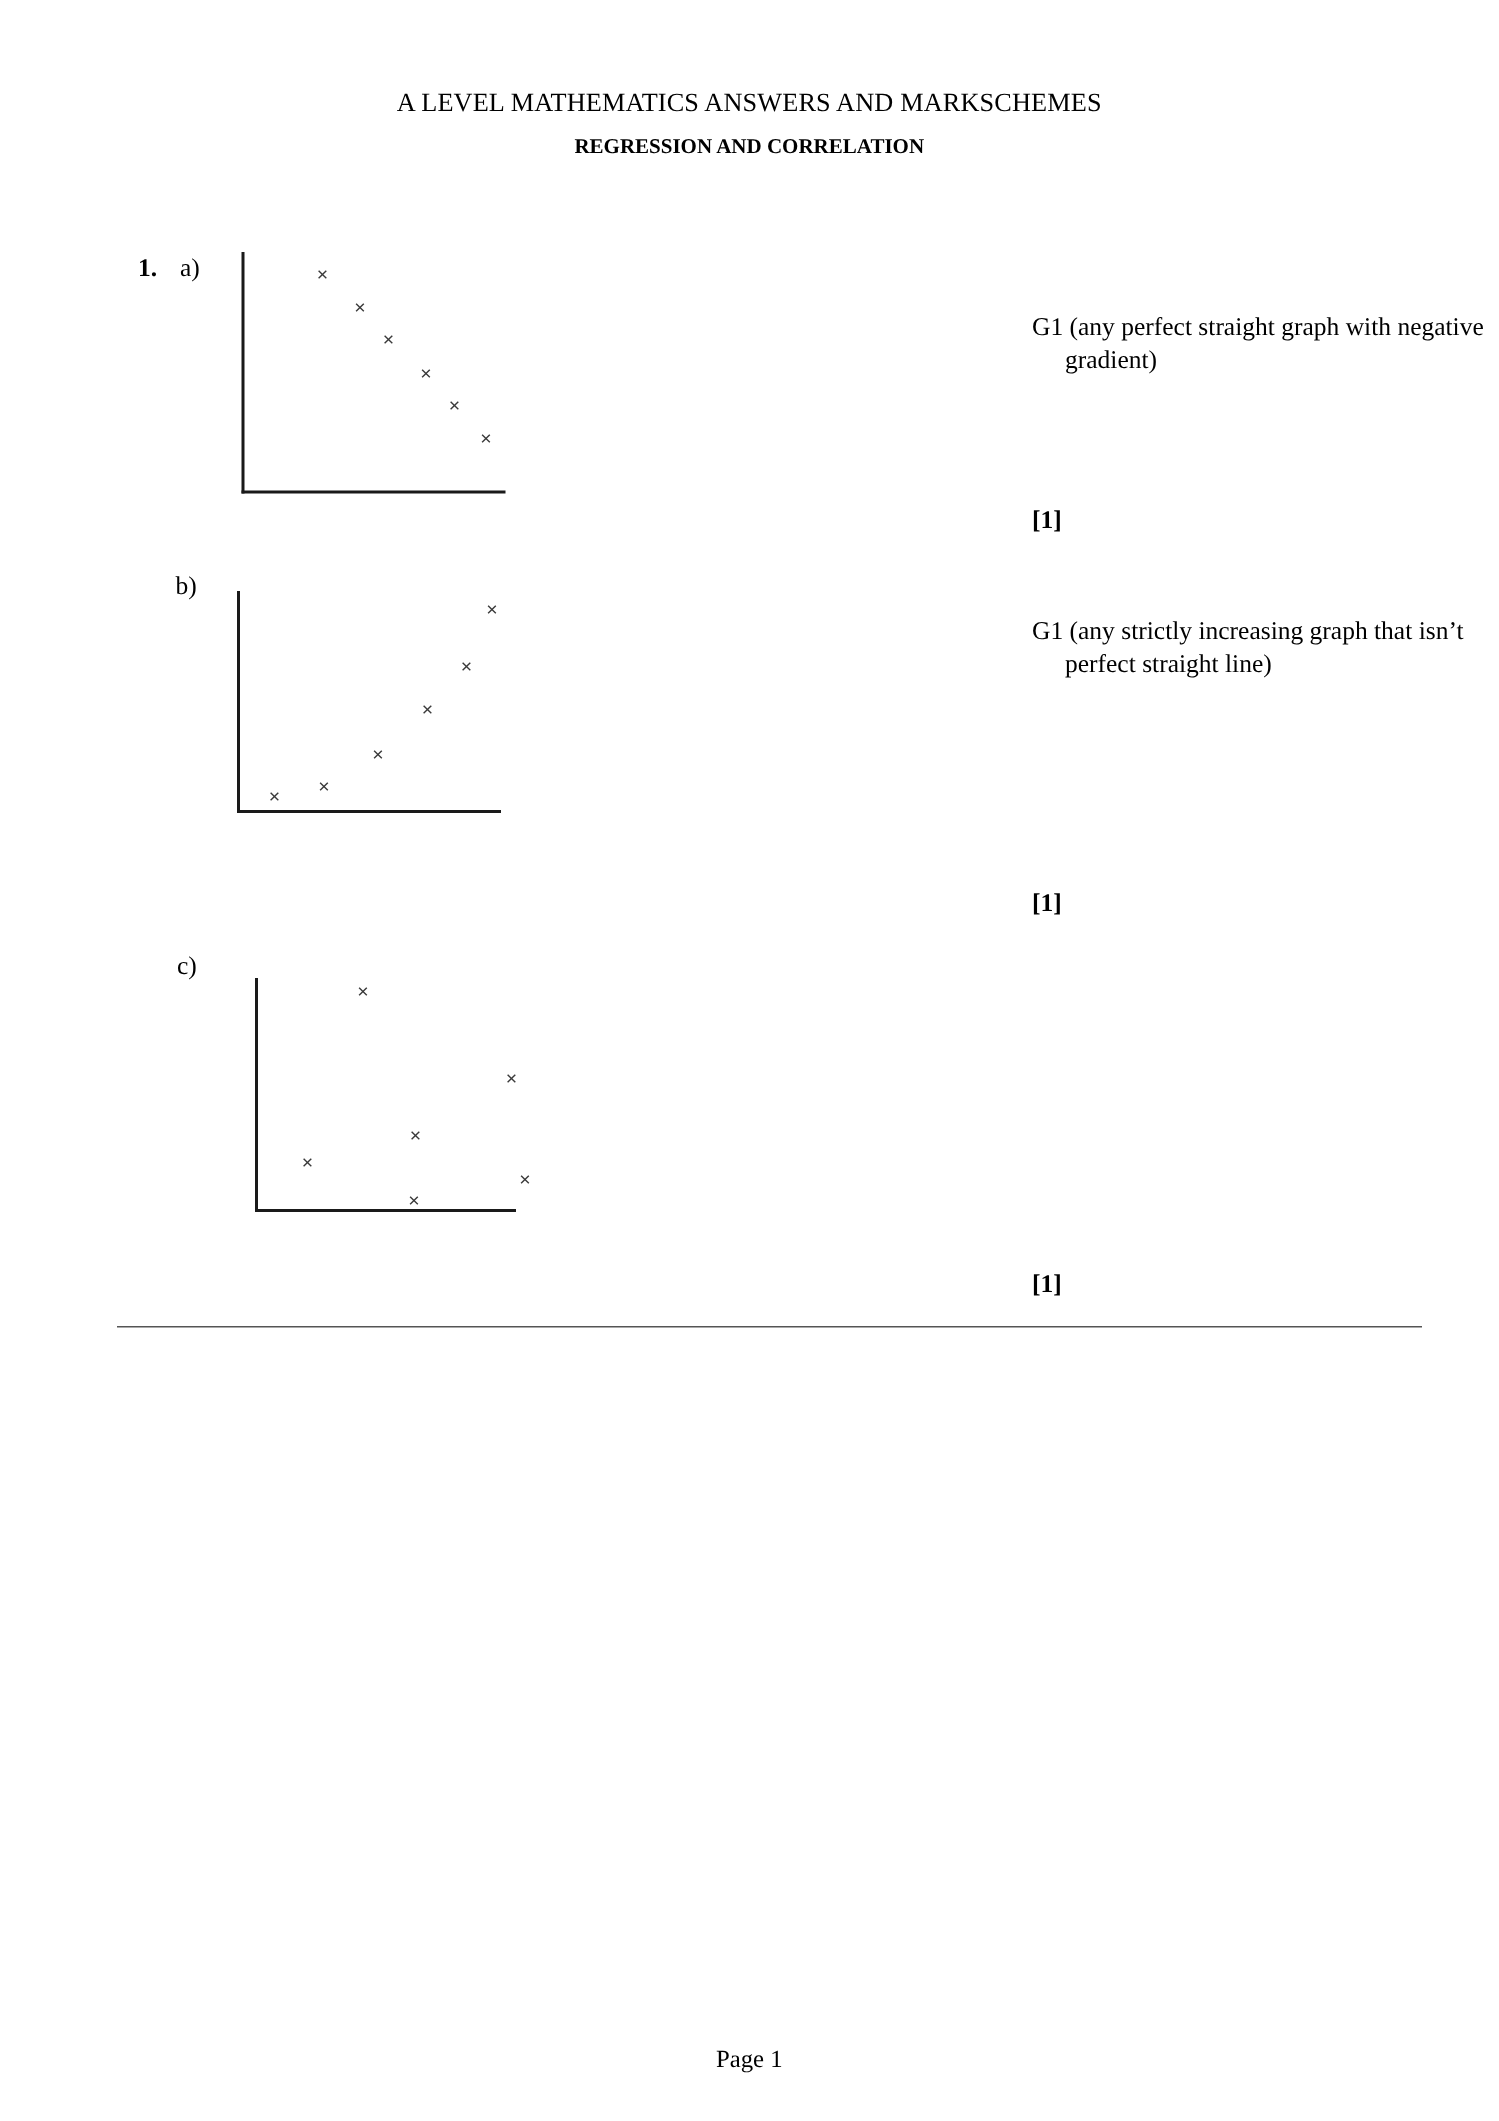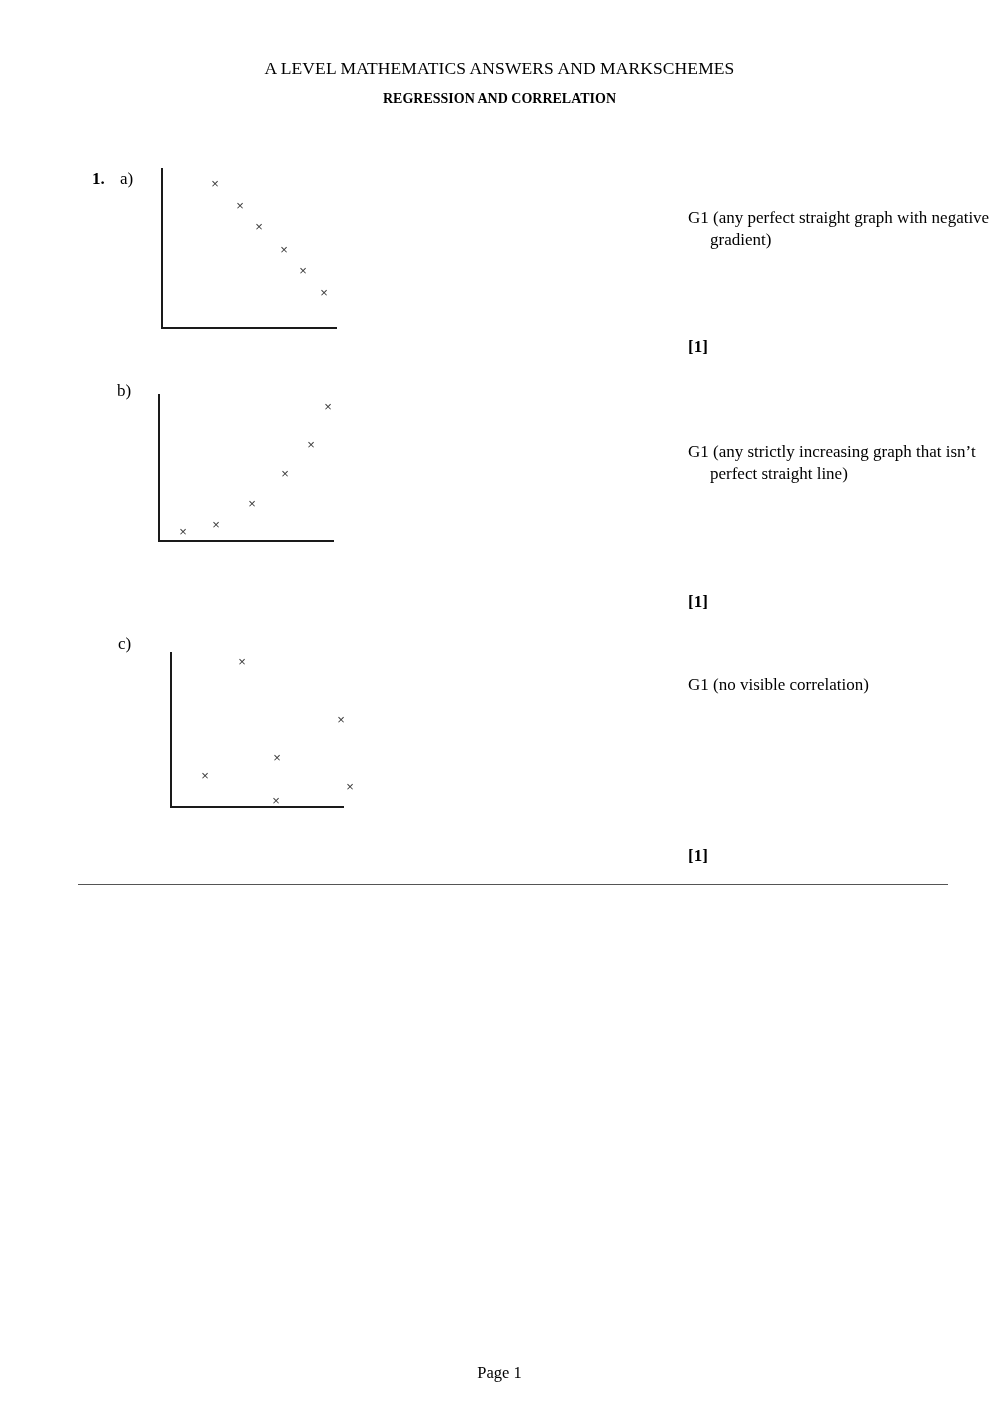--- a/index.html
+++ b/index.html
@@ -145,36 +145,35 @@
     <div class="axis-y"></div>
     <div class="axis-x" style="width:176px;"></div>
     <span class="marker" style="left:25px;  top:137px;">×</span>
     <span class="marker" style="left:58px;  top:130px;">×</span>
     <span class="marker" style="left:94px;  top:109px;">×</span>
     <span class="marker" style="left:127px; top:79px;">×</span>
     <span class="marker" style="left:153px; top:50px;">×</span>
     <span class="marker" style="left:170px; top:12px;">×</span>
   </div>
 
-  <div class="ms-text" style="left:688px; top:441px;">G1 (any strictly increasing graph that isn’t perfect straight line)</div>
+  <div class="ms-text" style="left:688px; top:410px;">G1 (any strictly increasing graph that isn’t perfect straight line)</div>
   <div class="ms-mark" style="left:688px; top:592px;">[1]</div>
 
   <div class="part-label" style="left:118px; top:634px;">c)</div>
 
   <div class="plot" style="left:170px; top:652px; width:174px; height:156px;">
     <div class="axis-y"></div>
     <div class="axis-x" style="width:174px;"></div>
     <span class="marker" style="left:72px;  top:9px;">×</span>
     <span class="marker" style="left:171px; top:67px;">×</span>
     <span class="marker" style="left:107px; top:105px;">×</span>
     <span class="marker" style="left:35px;  top:123px;">×</span>
     <span class="marker" style="left:106px; top:148px;">×</span>
     <span class="marker" style="left:180px; top:134px;">×</span>
   </div>
 
-  <div class="ms-text" style="left:688px; top:674px;">G1 (no visible correlation)</div>
   <div class="ms-mark" style="left:688px; top:846px;">[1]</div>
 
   <div class="hrule"></div>
 
   <div class="footer">Page 1</div>
 
 </div>
 
 </body></html>

